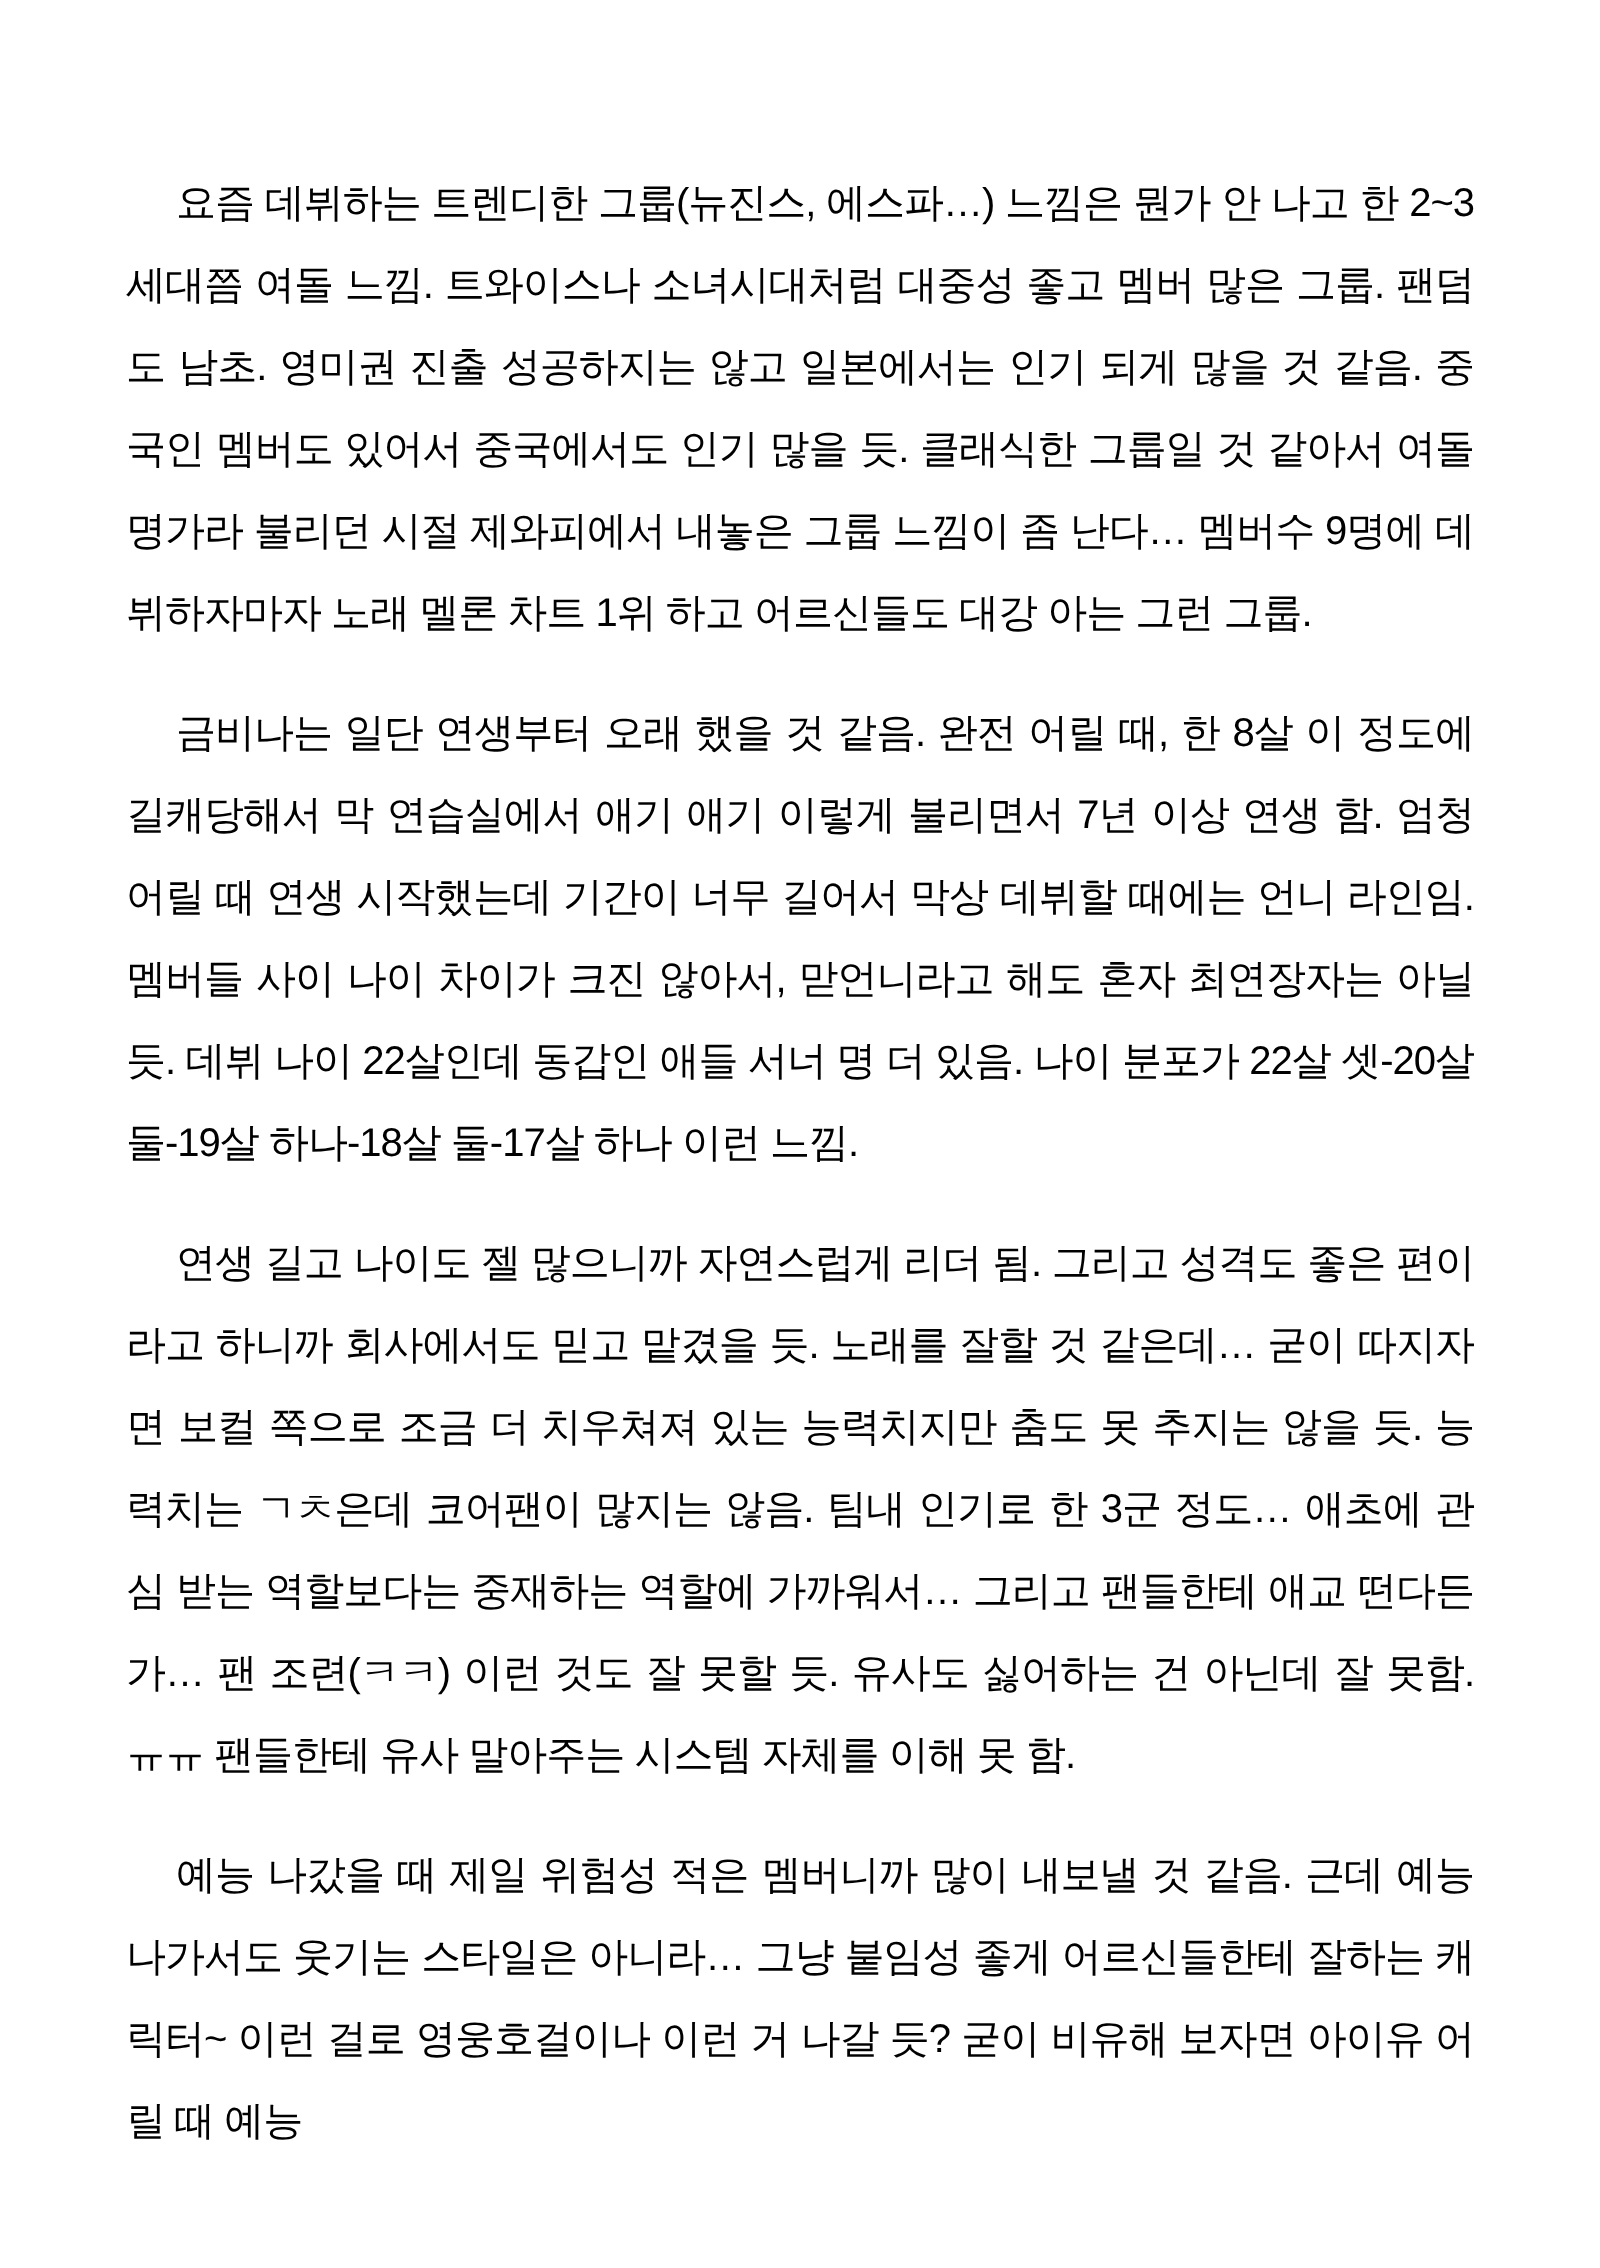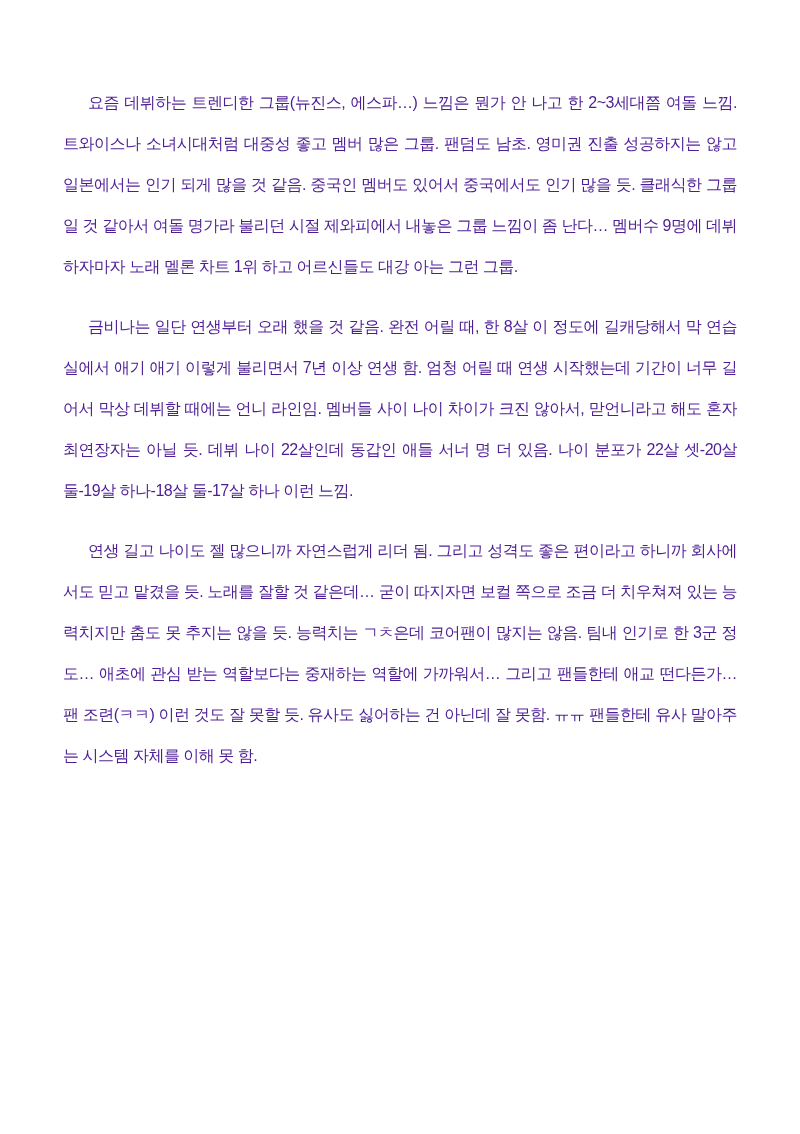--- a/index.html
+++ b/index.html
@@ -17,34 +17,35 @@
   }
   .content {
     position: absolute;
     top: 82px;
     left: 63px;
     right: 63px;
     color: #000000;
   }
   .content p {
     margin: 0 0 19px 0;
-    font-size: 16px;
+    font-size: 20px;
     line-height: 41px;
     letter-spacing: -0.5px;
     text-align: justify;
     text-indent: 25px;
     word-break: normal;
-    color: #4c1d95;
+    color: #000000;
   }
   .content p:last-child {
     margin-bottom: 0;
   }
 </style>
 </head>
 <body>
 
 <div class="page">
   <div class="content">
     <p>요즘 데뷔하는 트렌디한 그룹(뉴진스, 에스파…) 느낌은 뭔가 안 나고 한 2~3세대쯤 여돌 느낌. 트와이스나 소녀시대처럼 대중성 좋고 멤버 많은 그룹. 팬덤도 남초. 영미권 진출 성공하지는 않고 일본에서는 인기 되게 많을 것 같음. 중국인 멤버도 있어서 중국에서도 인기 많을 듯. 클래식한 그룹일 것 같아서 여돌 명가라 불리던 시절 제와피에서 내놓은 그룹 느낌이 좀 난다… 멤버수 9명에 데뷔하자마자 노래 멜론 차트 1위 하고 어르신들도 대강 아는 그런 그룹.</p>
     <p>금비나는 일단 연생부터 오래 했을 것 같음. 완전 어릴 때, 한 8살 이 정도에 길캐당해서 막 연습실에서 애기 애기 이렇게 불리면서 7년 이상 연생 함. 엄청 어릴 때 연생 시작했는데 기간이 너무 길어서 막상 데뷔할 때에는 언니 라인임. 멤버들 사이 나이 차이가 크진 않아서, 맏언니라고 해도 혼자 최연장자는 아닐 듯. 데뷔 나이 22살인데 동갑인 애들 서너 명 더 있음. 나이 분포가 22살 셋-20살 둘-19살 하나-18살 둘-17살 하나 이런 느낌.</p>
     <p>연생 길고 나이도 젤 많으니까 자연스럽게 리더 됨. 그리고 성격도 좋은 편이라고 하니까 회사에서도 믿고 맡겼을 듯. 노래를 잘할 것 같은데… 굳이 따지자면 보컬 쪽으로 조금 더 치우쳐져 있는 능력치지만 춤도 못 추지는 않을 듯. 능력치는 ㄱㅊ은데 코어팬이 많지는 않음. 팀내 인기로 한 3군 정도… 애초에 관심 받는 역할보다는 중재하는 역할에 가까워서… 그리고 팬들한테 애교 떤다든가… 팬 조련(ㅋㅋ) 이런 것도 잘 못할 듯. 유사도 싫어하는 건 아닌데 잘 못함. ㅠㅠ 팬들한테 유사 말아주는 시스템 자체를 이해 못 함.</p>
+    <p>예능 나갔을 때 제일 위험성 적은 멤버니까 많이 내보낼 것 같음. 근데 예능 나가서도 웃기는 스타일은 아니라… 그냥 붙임성 좋게 어르신들한테 잘하는 캐릭터~ 이런 걸로 영웅호걸이나 이런 거 나갈 듯? 굳이 비유해 보자면 아이유 어릴 때 예능</p>
   </div>
 </div>
 
 </body></html>

